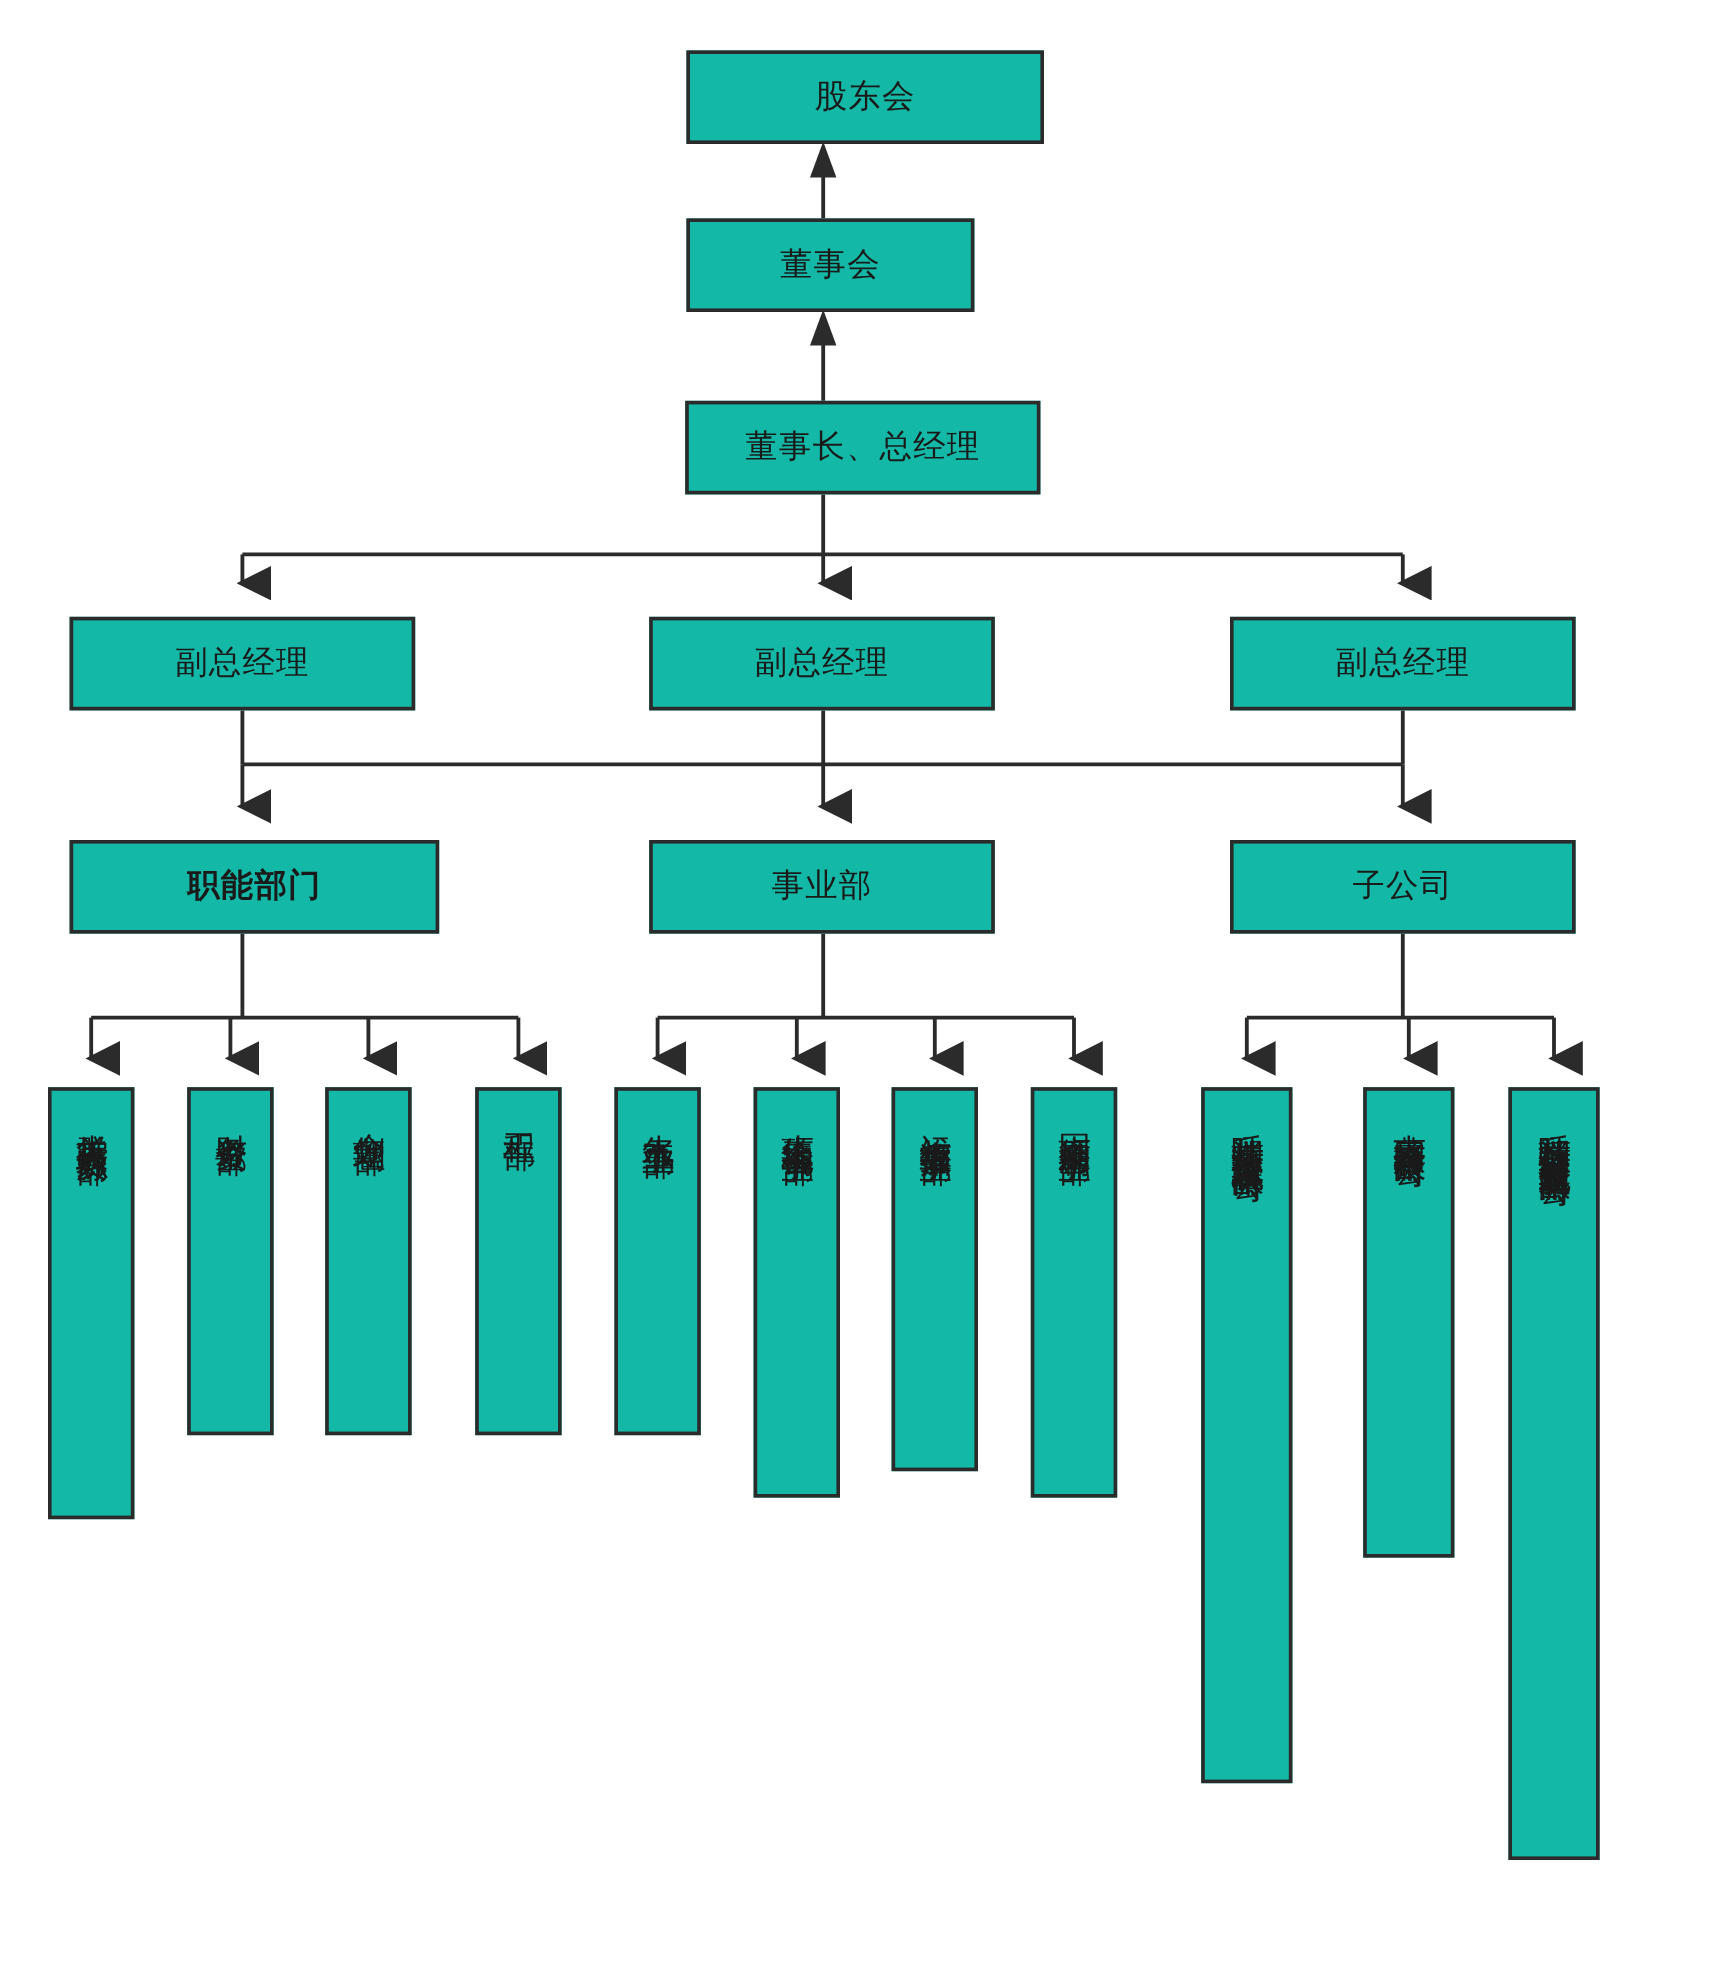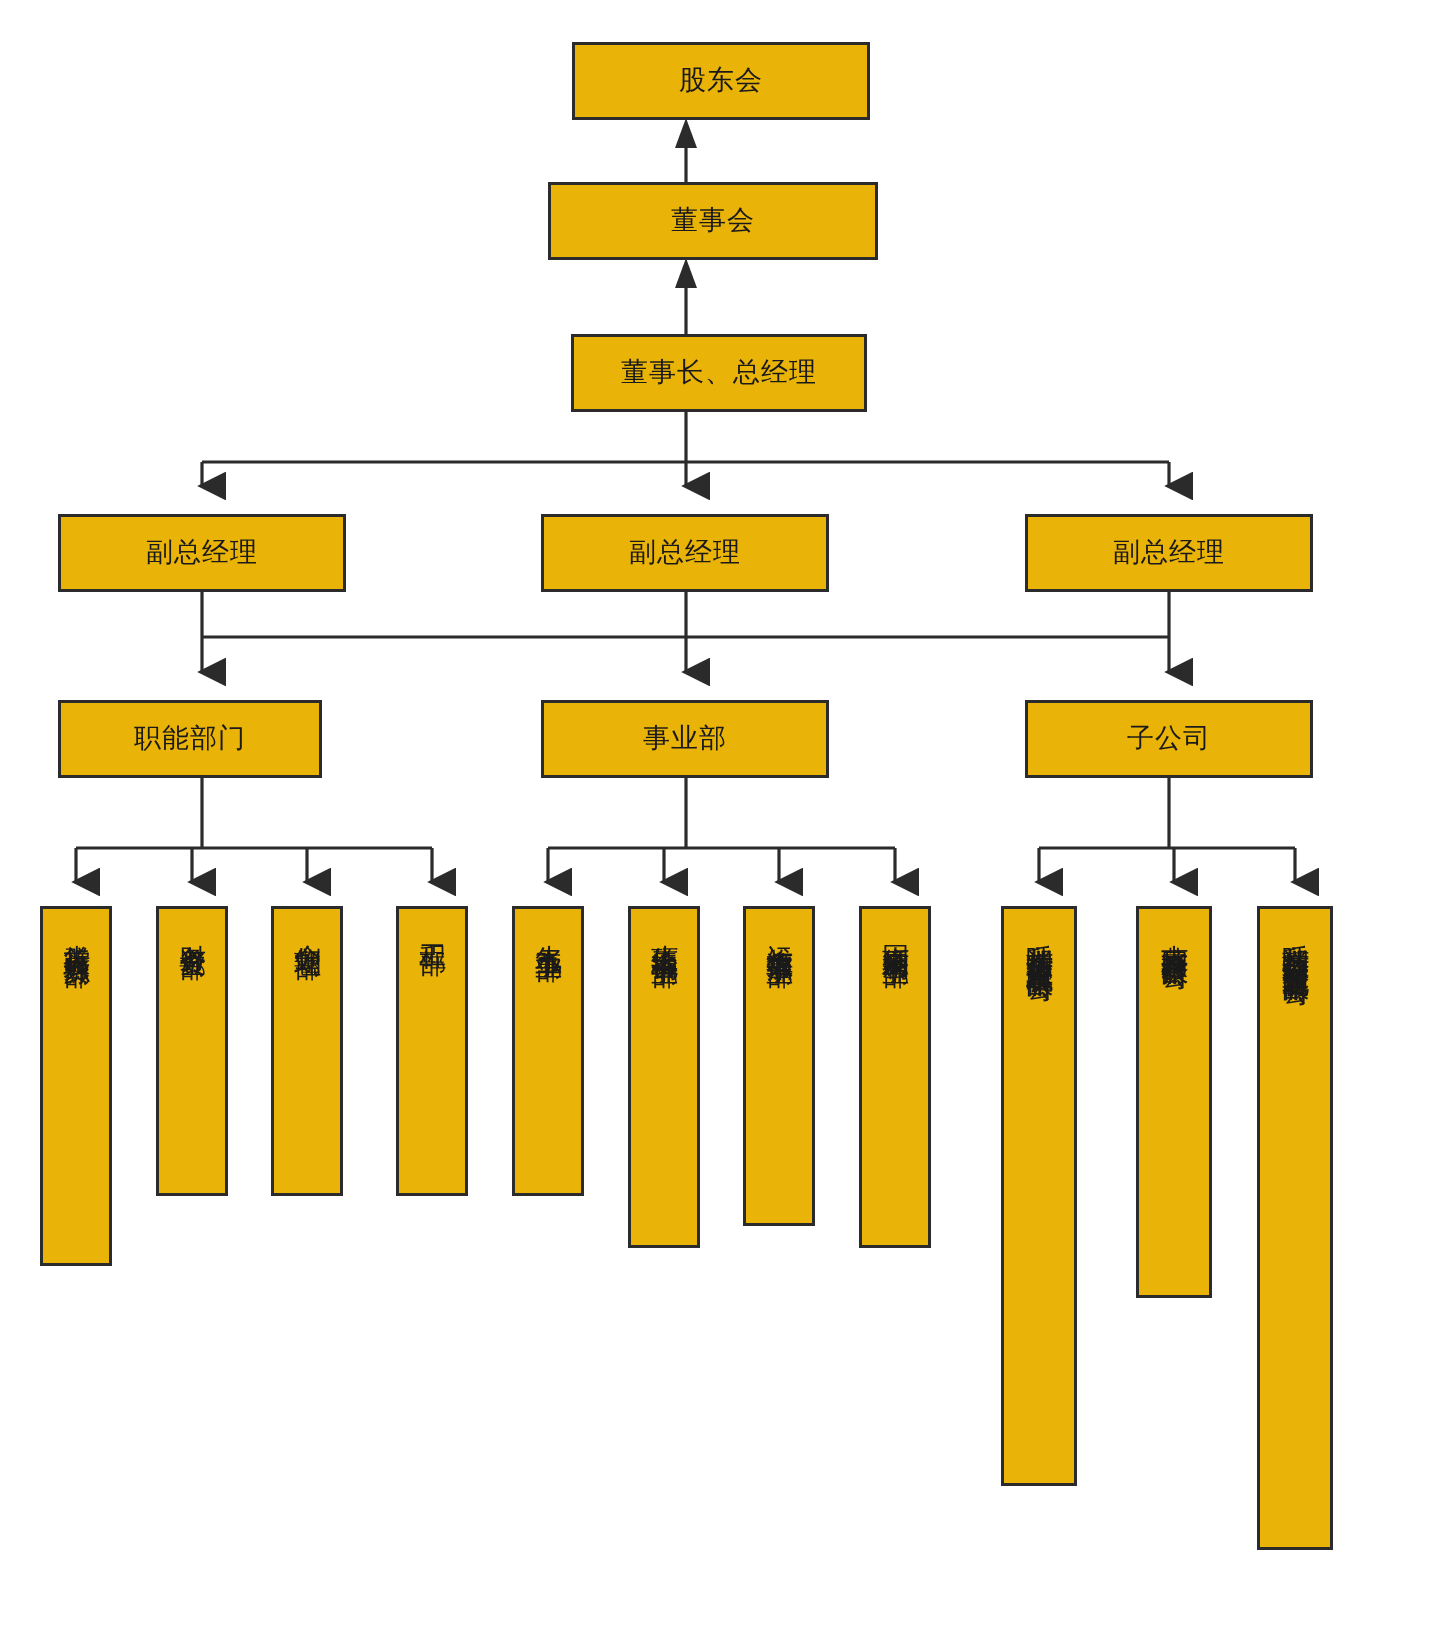--- a/index.html
+++ b/index.html
@@ -22,21 +22,21 @@
     left: 0;
     top: 0;
     width: 1445px;
     height: 1650px;
     pointer-events: none;
   }
   .node {
     position: absolute;
     box-sizing: border-box;
     border: 3px solid #2b2b2b;
-    background: #eab308;
+    background: #14b8a6;
     display: flex;
     align-items: center;
     justify-content: center;
   }
   .node .node-label {
     display: block;
     color: #1a1a1a;
     line-height: 1.02;
     text-align: center;
     white-space: nowrap;
@@ -127,39 +127,39 @@
         <line x1="1295" y1="848" x2="1295" y2="882" marker-end="url(#arrow-down)"></line>
       </g>
 
     </g>
   </svg>
 
   <div class="node horiz" id="n-shareholders" style="left: 572px; top: 42px; width: 298px; height: 78px;">
     <span class="node-label">股东会</span>
   </div>
 
-  <div class="node horiz" id="n-board" style="left: 548px; top: 182px; width: 330px; height: 78px;">
+  <div class="node horiz" id="n-board" style="left: 572px; top: 182px; width: 240px; height: 78px;">
     <span class="node-label">董事会</span>
   </div>
 
   <div class="node horiz" id="n-chairman" style="left: 571px; top: 334px; width: 296px; height: 78px;">
     <span class="node-label">董事长、总经理</span>
   </div>
 
   <div class="node horiz" id="n-vp-left" style="left: 58px; top: 514px; width: 288px; height: 78px;">
     <span class="node-label">副总经理</span>
   </div>
   <div class="node horiz" id="n-vp-mid" style="left: 541px; top: 514px; width: 288px; height: 78px;">
     <span class="node-label">副总经理</span>
   </div>
   <div class="node horiz" id="n-vp-right" style="left: 1025px; top: 514px; width: 288px; height: 78px;">
     <span class="node-label">副总经理</span>
   </div>
 
-  <div class="node horiz" id="n-cat-functional" style="left: 58px; top: 700px; width: 264px; height: 78px;">
+  <div class="node horiz" id="n-cat-functional" style="left: 58px; top: 700px; width: 308px; height: 78px; font-weight: bold;">
     <span class="node-label">职能部门</span>
   </div>
   <div class="node horiz" id="n-cat-business" style="left: 541px; top: 700px; width: 288px; height: 78px;">
     <span class="node-label">事业部</span>
   </div>
   <div class="node horiz" id="n-cat-subsidiary" style="left: 1025px; top: 700px; width: 288px; height: 78px;">
     <span class="node-label">子公司</span>
   </div>
 
   <div id="leaf-layer">

